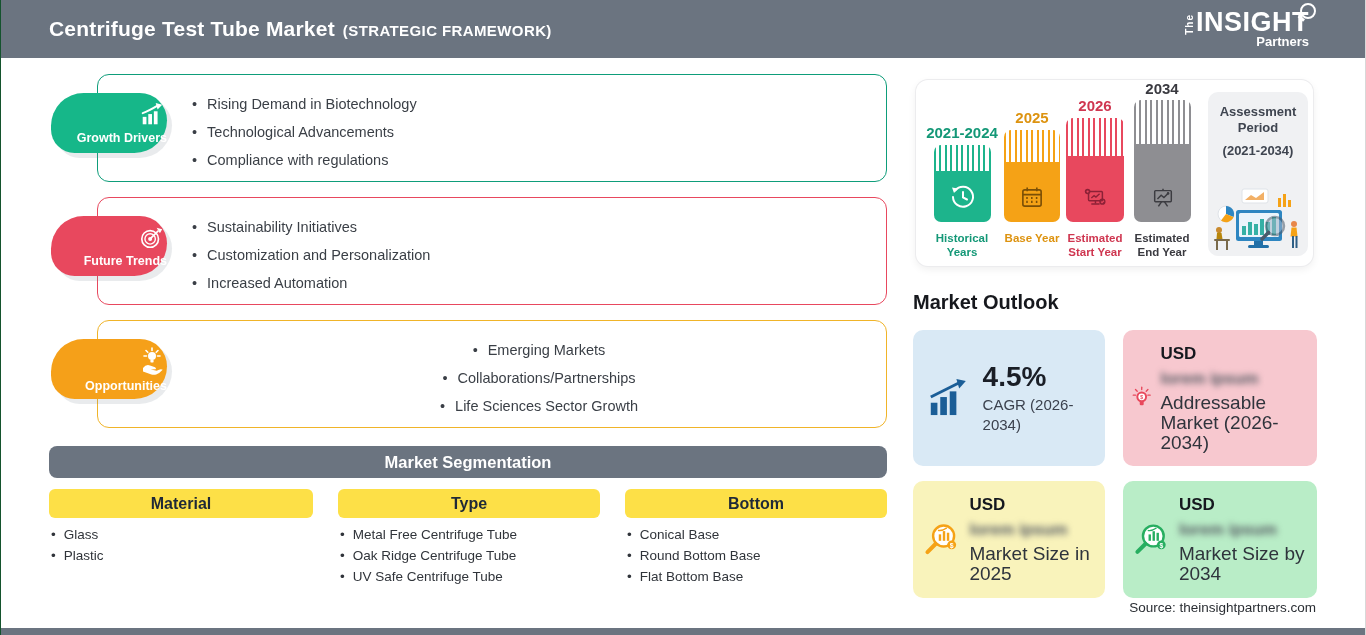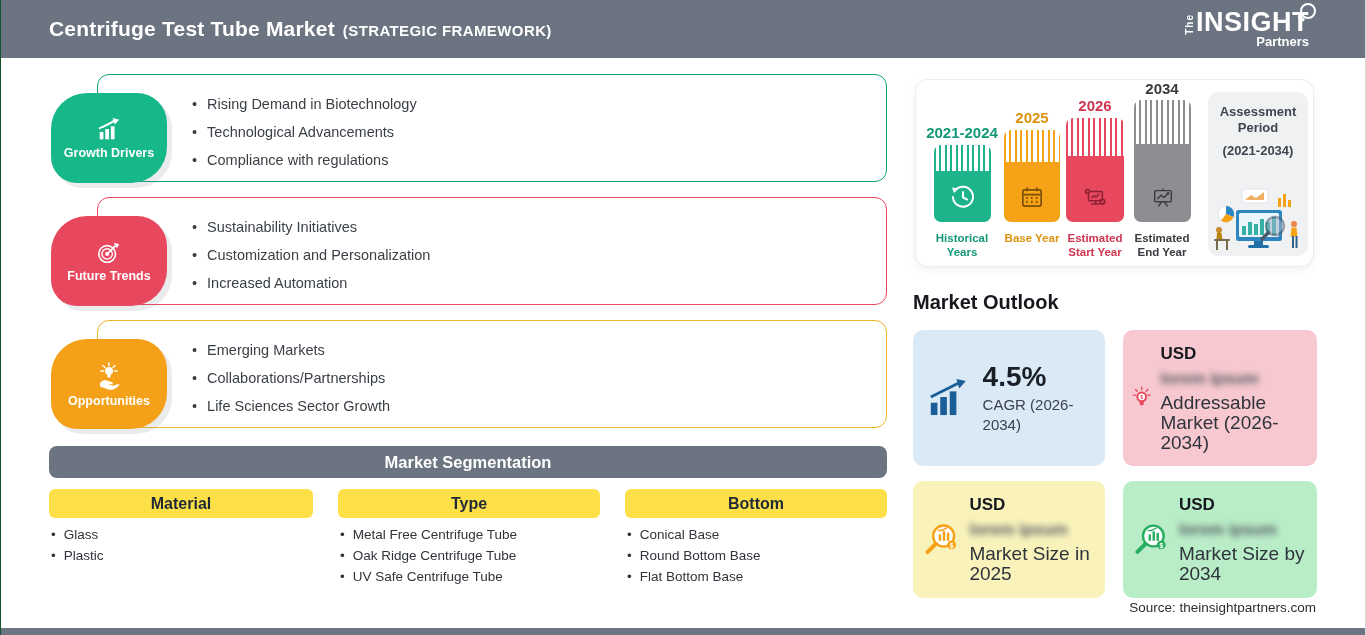--- a/index.html
+++ b/index.html
@@ -20,22 +20,22 @@
     border-radius:50%;}
   .logo-lens::after{content:"";position:absolute;left:-4px;bottom:-2px;width:7px;height:2.5px;
     background:#fff;transform:rotate(40deg);}
   .logo-partners{font-size:13px;font-weight:700;line-height:13px;margin-top:1px;text-align:right;}
   
   .panel{position:absolute;left:96px;width:790px;height:108px;border:1.6px solid var(--bc,#999);
     border-radius:12px;box-sizing:border-box;background:#fff;}
   .bullets{margin:0;padding:15px 0 0 94px;list-style:none;}
   .bullets li{font-size:14.5px;color:#3a3f46;line-height:28px;}
   .bullets li::before{content:"•";margin-right:10px;color:#3a3f46;}
-  .badge{position:absolute;left:50px;width:116px;height:90px;border-radius:36px 30px 36px 26px;
-    display:flex;flex-direction:column;align-items:center;justify-content:center;gap:3px;
+  .badge{position:absolute;left:50px;width:116px;height:60px;border-radius:36px 30px 36px 26px;
+    display:flex;flex-direction:column;align-items:flex-end;justify-content:center;gap:3px;
     box-shadow:5px 5px 0 rgba(120,130,140,.16);z-index:2;}
   .badge-label{color:#fff;font-size:12.5px;font-weight:700;}
   
   .seg-title{position:absolute;left:48px;top:446px;width:838px;height:32px;background:#6b7480;
     border-radius:8px;color:#fff;font-size:16.5px;font-weight:700;display:flex;align-items:center;
     justify-content:center;box-sizing:border-box;}
   .seg-chip{position:absolute;top:489px;height:29px;background:#fde047;border-radius:6px;
     display:flex;align-items:center;justify-content:center;font-size:16px;font-weight:700;color:#1f2937;}
   .seg-list{position:absolute;margin:0;padding:0;list-style:none;}
   .seg-list li{font-size:13.5px;color:#30343a;line-height:21px;}
@@ -117,21 +117,21 @@
     <svg width="30" height="26" viewBox="0 0 30 28">
       <circle cx="13" cy="15" r="9" stroke="#fff" stroke-width="1.8" fill="none"></circle>
       <circle cx="13" cy="15" r="5.6" stroke="#fff" stroke-width="1.5" fill="none"></circle>
       <circle cx="13" cy="15" r="2.2" fill="#fff"></circle>
       <line x1="13" y1="15" x2="22" y2="6" stroke="#fff" stroke-width="1.8"></line>
       <polygon points="20,3 26,4.5 23.5,9" fill="#fff"></polygon>
     </svg>
     <span class="badge-label">Future Trends</span>
   </div>
 
-  <section class="panel" style="top: 320px; --bc: #f0b429;">
+  <section class="panel" style="top: 320px; text-align: center; --bc: #f0b429;">
     <ul class="bullets">
       <li>Emerging Markets</li>
       <li>Collaborations/Partnerships</li>
       <li>Life Sciences Sector Growth</li>
     </ul>
   </section>
   <div class="badge" style="top: 339px; background-color: rgb(245, 160, 25);">
     <svg width="30" height="30" viewBox="0 0 30 30">
       <g stroke="#fff" stroke-width="1.6" stroke-linecap="round">
         <line x1="15" y1="2" x2="15" y2="4.5"></line>

